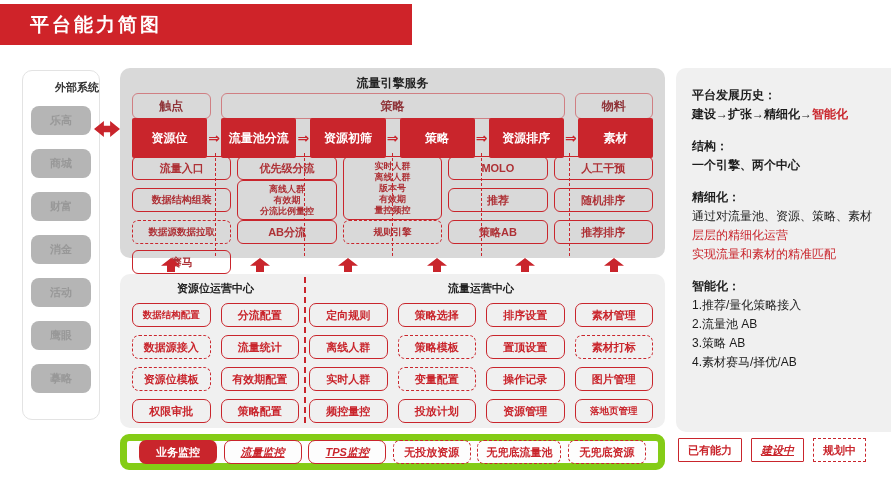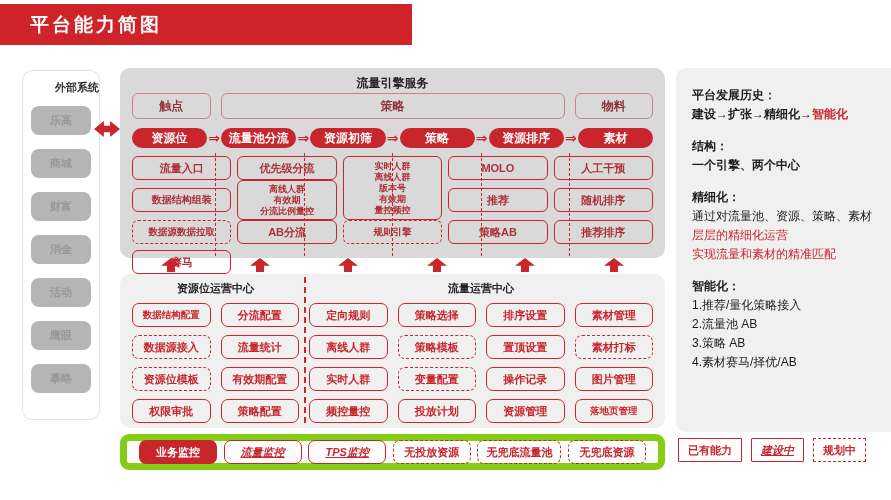--- a/index.html
+++ b/index.html
@@ -20,21 +20,21 @@
            clip-path:polygon(0 50%,38% 0,38% 30%,62% 30%,62% 0,100% 50%,62% 100%,62% 70%,38% 70%,38% 100%);}
   
   .engine{position:absolute;left:120px;top:68px;width:545px;height:190px;background:#d9d9d9;
           border-radius:10px;box-sizing:border-box;padding:7px 12px 0;}
   .engine-title{text-align:center;font-size:12px;font-weight:bold;color:#222;height:16px;}
   .band-row{display:grid;grid-template-columns:repeat(6,1fr);gap:10px;height:26px;margin-top:2px;}
   .band{border:1px solid #d07f83;border-radius:6px;color:#8f3338;font-weight:bold;font-size:12px;
         display:flex;align-items:center;justify-content:center;}
   .band.wide{grid-column:2/6;}
   .pipe-row{display:flex;align-items:center;height:26px;margin-top:6px;}
-  .pipe-box{flex:1;height:20px;background:#c9252c;border-radius:10px;color:#fff;font-size:12px;
+  .pipe-box{flex:1;height:40px;background:#c9252c;border-radius:2px;color:#fff;font-size:12px;
             font-weight:bold;display:flex;align-items:center;justify-content:center;}
   .pipe-arrow{flex:0 0 14px;text-align:center;color:#c9252c;font-size:14px;font-weight:bold;line-height:26px;}
   .ecols{display:grid;grid-template-columns:repeat(5,1fr);gap:6px;margin-top:5px;height:100px;position:relative;}
   .esep{position:absolute;top:-3px;bottom:0;border-left:1.5px dashed #c9252c;}
   .ecol{display:flex;flex-direction:column;justify-content:space-between;}
   .ebox{height:24px;border:1.2px solid #c9252c;border-radius:6px;color:#ae3136;font-size:11px;
         font-weight:bold;display:flex;align-items:center;justify-content:center;box-sizing:border-box;}
   .ebox.dashed{border:1px dashed #c9252c;font-size:9.5px;}
   .ebox.group{flex-direction:column;font-size:9px;line-height:11px;padding:3px 0;}
   .ebox.g3{height:40px;}

